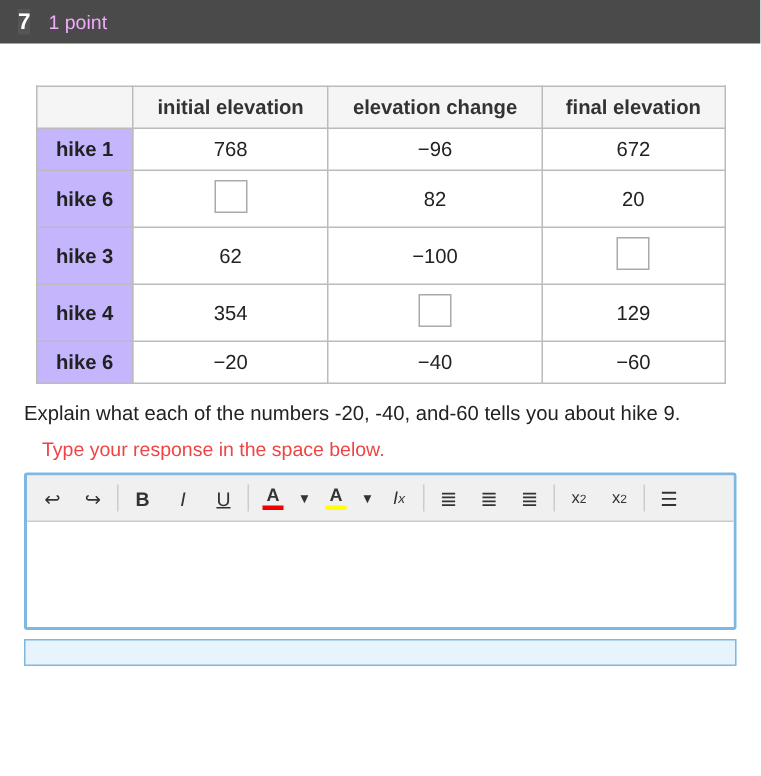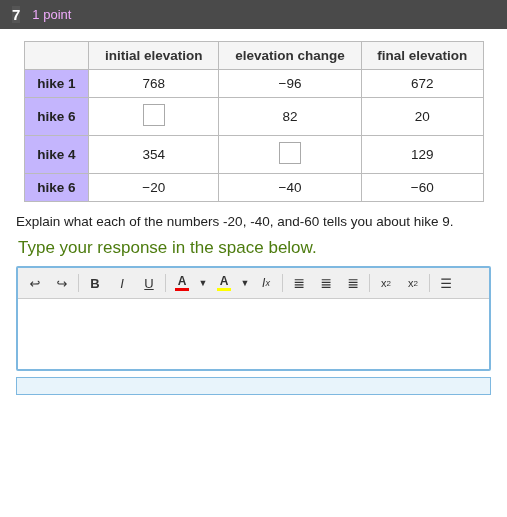--- a/index.html
+++ b/index.html
@@ -34,21 +34,21 @@
       font-weight: normal;
       color: #f0abfc;
     }
 
     .content-area {
       padding: 12px 16px 8px 16px;
     }
 
     table {
       border-collapse: collapse;
-      margin: 0 auto 10px auto;
+      margin: 16px auto 10px auto;
       width: 460px;
     }
     th, td {
       border: 1px solid #bbb;
       text-align: center;
       padding: 6px 10px;
       font-size: 13.5px;
     }
     th {
       background: #f5f5f5;
@@ -68,23 +68,23 @@
       background: #fff;
     }
 
     .question-text {
       font-size: 13.5px;
       color: #222;
       margin: 8px 0 6px 0;
       line-height: 1.5;
     }
     .instruction-text {
-      font-size: 17px;
-      color: #4d7c0f;
-      margin: 4px 0 8px 2px;
+      font-size: 13px;
+      color: #ef4444;
+      margin: 4px 0 8px 12px;
     }
 
     .editor-container {
       border: 2px solid #7eb8e0;
       border-radius: 2px;
       margin: 8px 0 6px 0;
     }
     .editor-toolbar {
       display: flex;
       align-items: center;
@@ -191,20 +191,26 @@
           <td>−96</td>
           <td>672</td>
         </tr>
         <tr>
           <td class="row-label">hike 6</td>
           <td><span class="empty-cell"></span></td>
           <td>82</td>
           <td>20</td>
         </tr>
         <tr>
+          <td class="row-label">hike 3</td>
+          <td>62</td>
+          <td>−100</td>
+          <td><span class="empty-cell"></span></td>
+        </tr>
+        <tr>
           <td class="row-label">hike 4</td>
           <td>354</td>
           <td><span class="empty-cell"></span></td>
           <td>129</td>
         </tr>
         <tr>
           <td class="row-label">hike 6</td>
           <td>−20</td>
           <td>−40</td>
           <td>−60</td>

